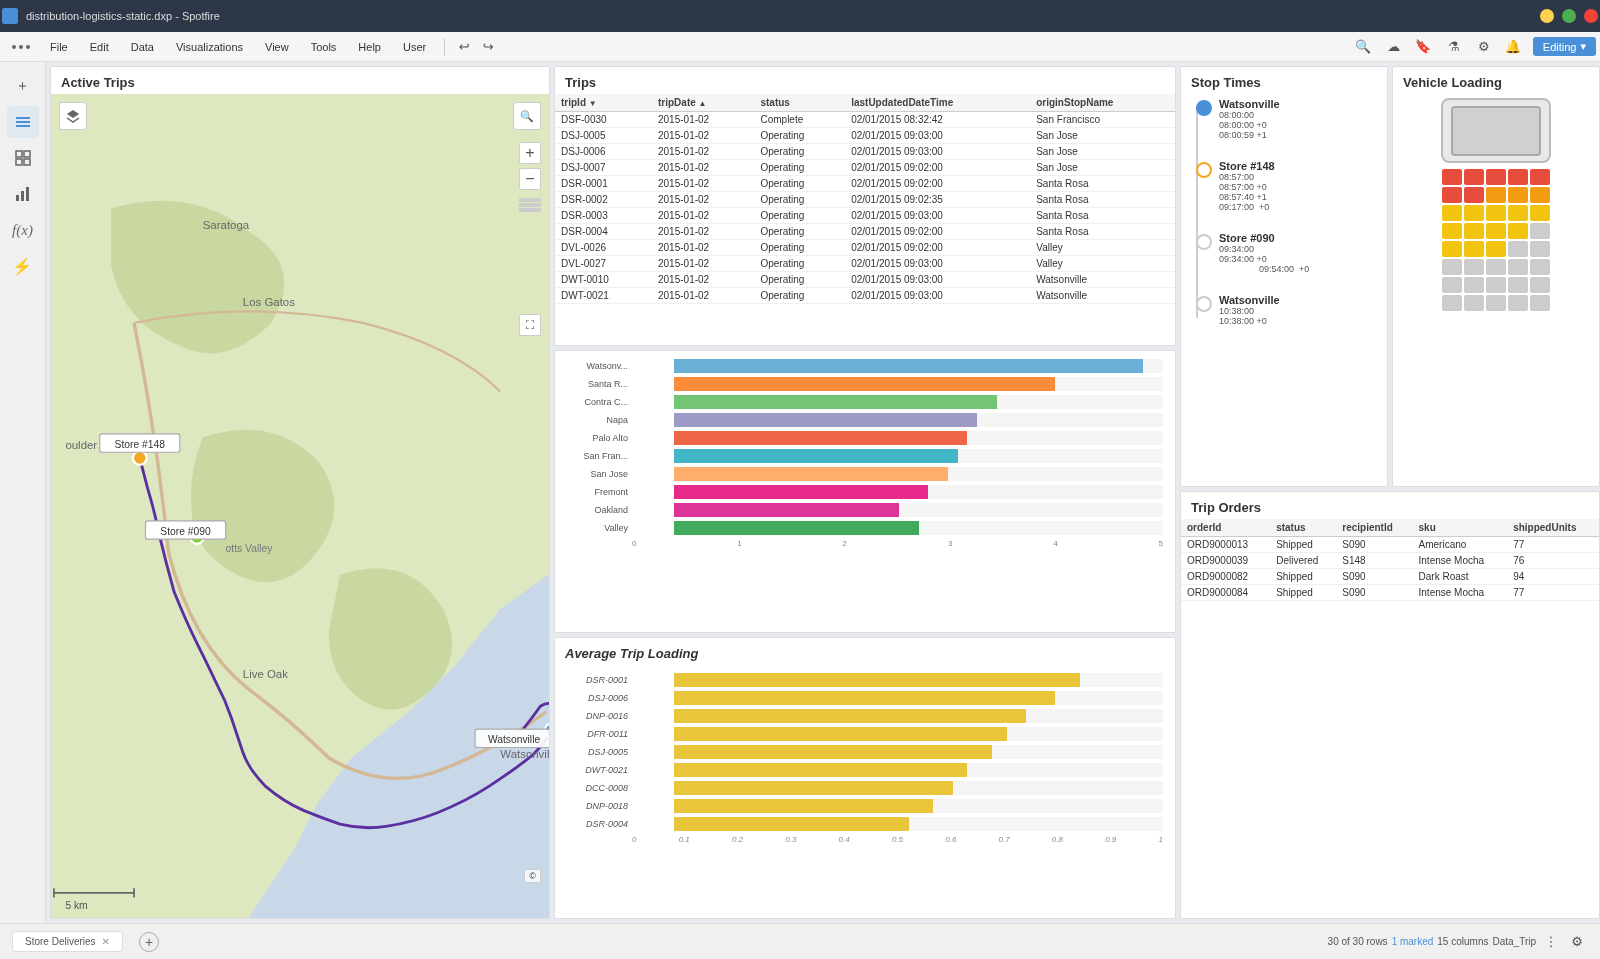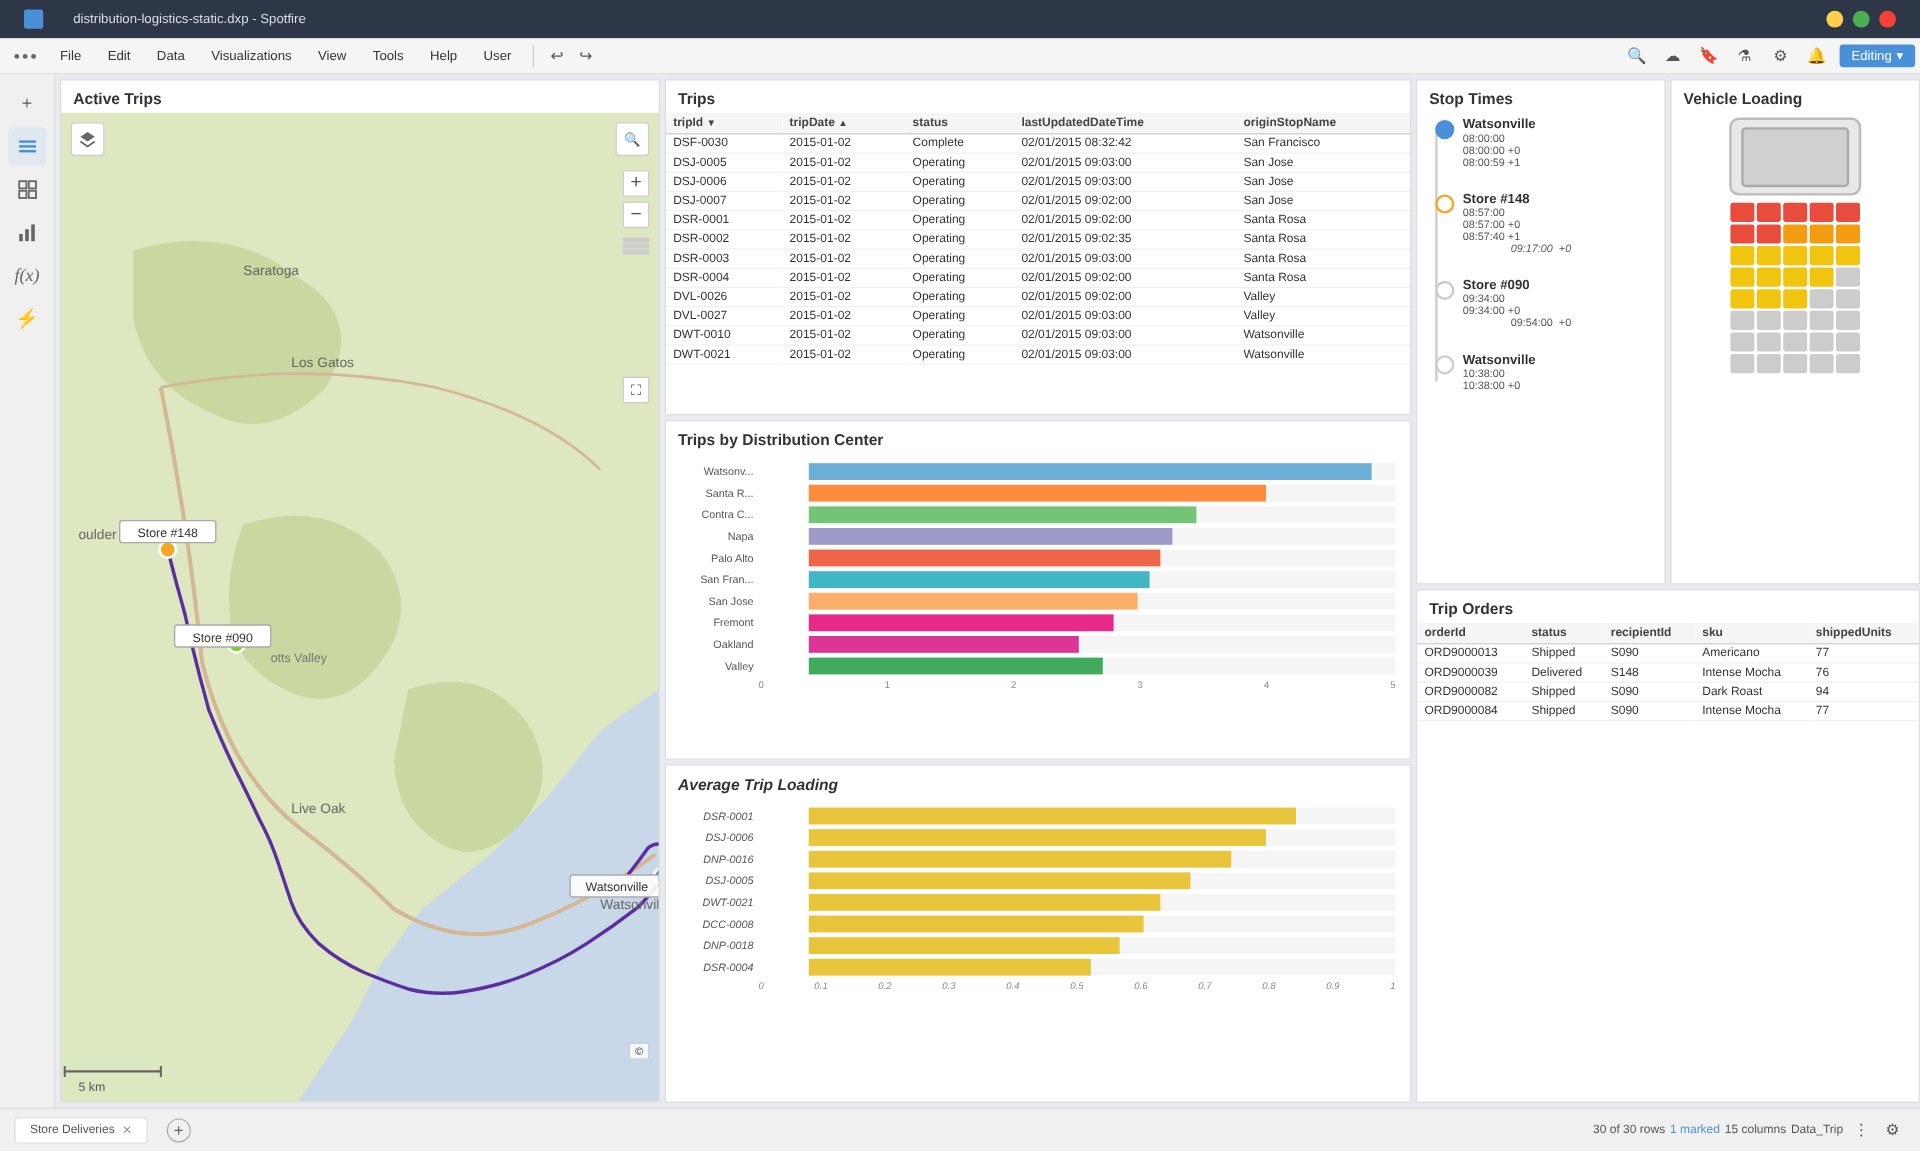--- a/index.html
+++ b/index.html
@@ -1,19 +1,19 @@
 <!DOCTYPE html>
 <html><head>
   <meta charset="utf-8">
   <style>
     * { box-sizing: border-box; margin: 0; padding: 0; }
     body { font-family: 'Segoe UI', Arial, sans-serif; font-size: 11px; background: #e8eaf0; color: #333; width: 1600px; height: 959px; overflow: hidden; }
 
     
-    .title-bar { height: 32px; background: #2d3748; display: flex; align-items: center; padding: 0 20px; color: #ccc; font-size: 11px; gap: 17px; }
+    .title-bar { height: 32px; background: #2d3748; display: flex; align-items: center; padding: 0 2px; color: #ccc; font-size: 11px; }
     .title-bar-icon { width: 16px; height: 16px; background: #4a90d9; border-radius: 2px; margin-right: 8px; }
     .title-text { flex: 1; color: #ddd; font-size: 11px; }
     .window-controls { display: flex; gap: 8px; }
     .win-btn { width: 14px; height: 14px; border-radius: 50%; cursor: pointer; border: none; }
     .win-minimize { background: #ffd04e; }
     .win-maximize { background: #4caf50; }
     .win-close { background: #f44336; }
 
     
     .menu-bar { height: 30px; background: #f5f5f5; border-bottom: 1px solid #ddd; display: flex; align-items: center; padding: 0 4px; gap: 2px; }
@@ -316,21 +316,20 @@
       <td>Operating</td>
       <td>02/01/2015 09:03:00</td>
       <td>Watsonville</td>
     </tr>
             </tbody>
         </table>
       </div>
     </div>
 
     <div class="panel" style="margin: 2px 4px 2px 0; flex: 1; display:flex; flex-direction:column;">
-      <div class="panel-title">Trips by Distribution Center</div>
       <div class="chart-container" style="flex:1; overflow:hidden;" id="dc-chart">
           <div style="display:flex; flex-direction:column; height:100%; padding:2px 4px;">
       <div class="bar-row">
         <div class="bar-label">Watsonv...</div>
         <div class="bar-track">
           <div class="bar-fill" style="width:96%; background:#6baed6;"></div>
         </div>
       </div>
 
       <div class="bar-row">
@@ -425,20 +424,26 @@
         </div>
       </div>
 
       <div class="bar-row">
         <div class="bar-label">DNP-0016</div>
         <div class="bar-track">
           <div class="bar-fill" style="width:72%; background:#e8c53a;"></div>
         </div>
       </div>
 
+      <div class="bar-row">
+        <div class="bar-label">DFR-0011</div>
+        <div class="bar-track">
+          <div class="bar-fill" style="width:68%; background:#e8c53a;"></div>
+        </div>
+      </div>
 
       <div class="bar-row">
         <div class="bar-label">DSJ-0005</div>
         <div class="bar-track">
           <div class="bar-fill" style="width:65%; background:#e8c53a;"></div>
         </div>
       </div>
 
       <div class="bar-row">
         <div class="bar-label">DWT-0021</div>
@@ -504,21 +509,21 @@
                   <div>08:00:59  +1</div>
 
         </div>
       </div>
 
       <div style="position:relative; margin-bottom:20px;">
         <div style="position:absolute; left:-23px; top:2px; width:16px; height:16px; border-radius:50%; border:2px solid #f5a623; background:white;"></div>
         <div style="font-weight:600; font-size:11px;">Store #148</div>
         <div style="font-size:9px; color:#555;">
           <div>08:57:00</div><div>08:57:00  +0</div><div>08:57:40  +1</div>
-          <span style="display:inline-block; margin-left:40px;font-style:italic;">09:17:00&nbsp;&nbsp;+0</span>
+          <span style="display:inline-block; ">09:17:00&nbsp;&nbsp;+0</span>
         </div>
       </div>
 
       <div style="position:relative; margin-bottom:20px;">
         <div style="position:absolute; left:-23px; top:2px; width:16px; height:16px; border-radius:50%; border:2px solid #ccc; background:white;"></div>
         <div style="font-weight:600; font-size:11px;">Store #090</div>
         <div style="font-size:9px; color:#555;">
           <div>09:34:00</div><div>09:34:00  +0</div>
           <span style="display:inline-block; margin-left:40px;">09:54:00&nbsp;&nbsp;+0</span>
         </div>

